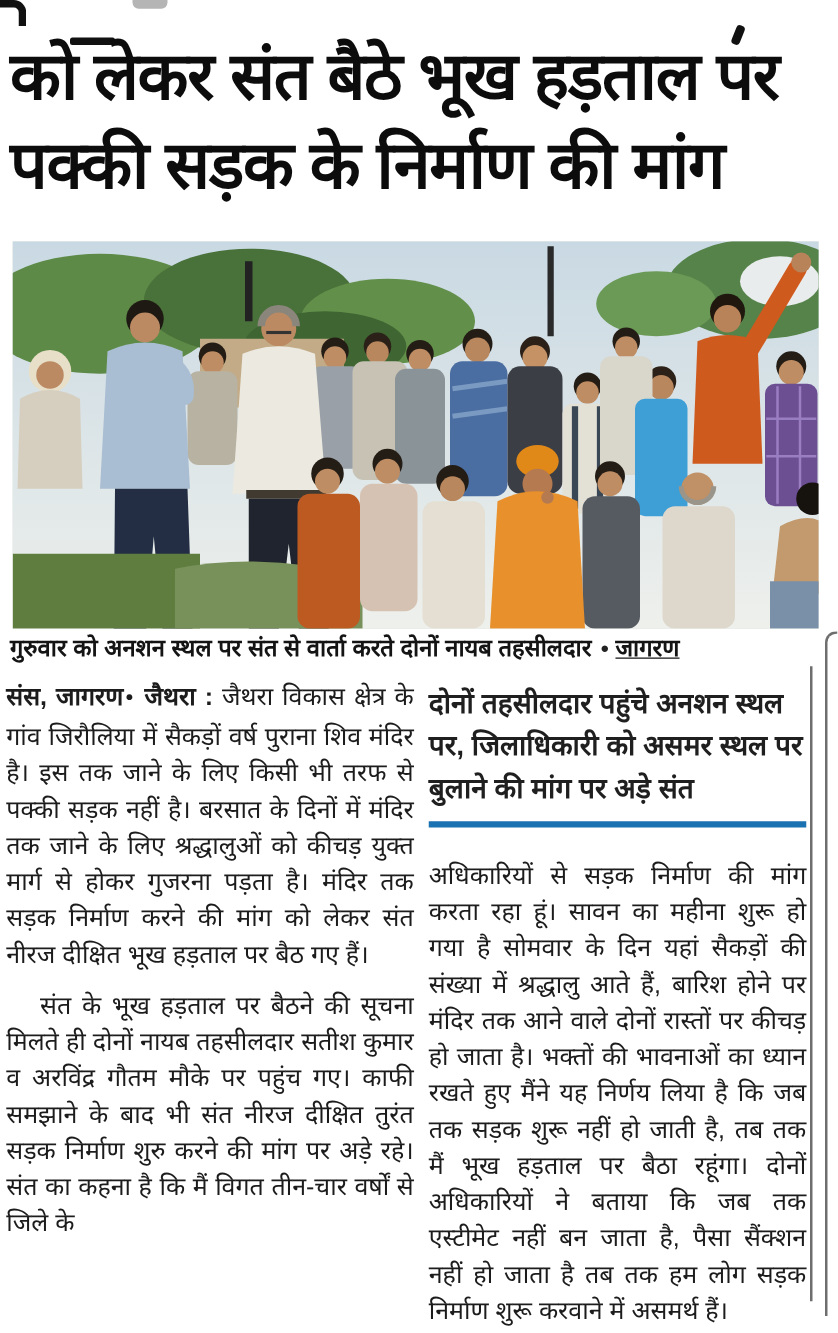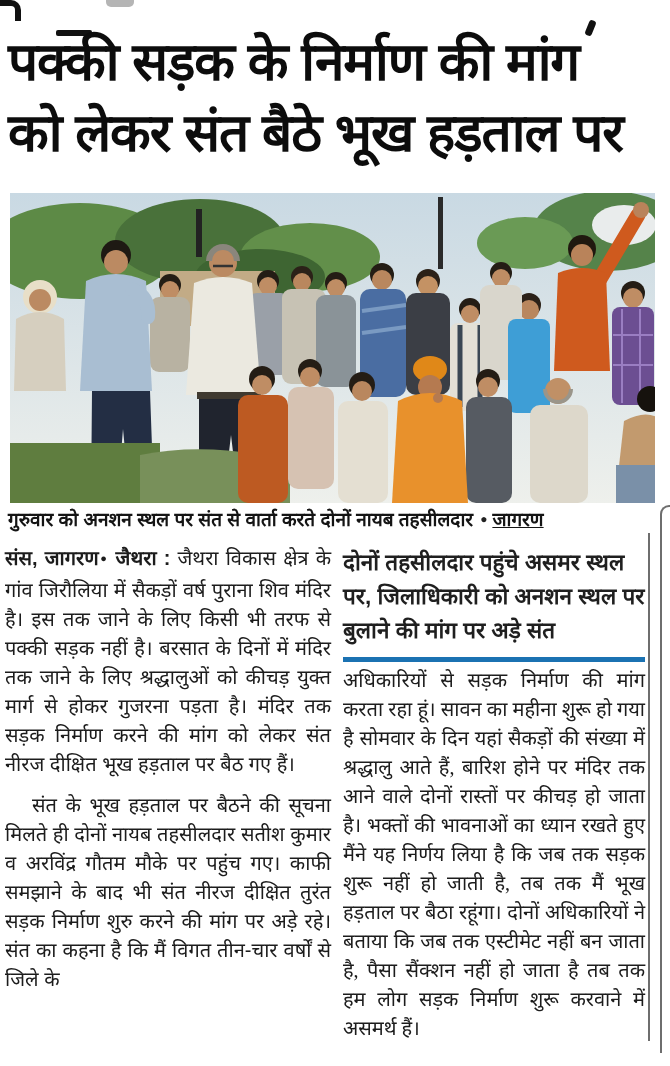--- a/index.html
+++ b/index.html
@@ -26,38 +26,38 @@
 
   .columns{position:absolute;left:5px;top:544px;width:642px;display:flex;gap:12px;}
   .col-left{width:326px;}
   .col-right{width:302px;}
   .body-p{margin:0;font-size:20px;line-height:29px;text-align:justify;color:#1c1c1c;}
   .body-p.indent{text-indent:27px;margin-top:12px;}
   .dateline{font-weight:700;}
   .dl-bullet{font-size:11px;position:relative;top:-3px;font-weight:700;}
   .subhead{margin:2px 0 0 0;font-size:22.5px;line-height:34px;font-weight:700;color:#1f1f1f;text-align:left;}
   .rule{height:5px;margin:9px 0 0 0;}
-  .col-right .body-p{margin-top:4px;font-family:Liberation Serif, serif;}
+  .col-right .body-p{margin-top:25px;}
 
   .divider-a{position:absolute;left:648px;top:533px;width:2px;height:508px;background:#6e6e6e;}
   .frame-b{position:absolute;left:660px;top:505px;width:30px;height:546px;border-left:2px solid #6e6e6e;border-top:2px solid #6e6e6e;border-top-left-radius:9px;}
 </style>
 </head>
 <body>
 
 <div class="page">
 
   <div class="frag-gray"></div>
   <div class="frag frag-a"></div>
   <div class="frag-b"></div>
   <div class="frag frag-c"></div>
 
   <header class="headline">
+    <div class="headline-line">को लेकर संत बैठे भूख हड़ताल पर</div>
     <div class="headline-line">पक्की सड़क के निर्माण की मांग</div>
-    <div class="headline-line">को लेकर संत बैठे भूख हड़ताल पर</div>
   </header>
 
   <figure class="photo-wrap">
     <svg viewBox="0 0 645 310" width="645" height="310" preserveAspectRatio="none" role="img">
       <defs>
         <linearGradient id="sky" x1="0" y1="0" x2="0" y2="1">
           <stop offset="0" stop-color="#c9d9e3"></stop>
             <stop offset="1" stop-color="#eef0ec"></stop>
         </linearGradient>
       </defs>
@@ -192,21 +192,21 @@
   <div class="caption">
     <span>गुरुवार को अनशन स्थल पर संत से वार्ता करते दोनों नायब तहसीलदार</span><span class="cap-bullet">●</span><span class="cap-credit">जागरण</span>
   </div>
 
   <div class="columns">
     <div class="col-left">
       <p class="body-p"><span class="dateline">संस, जागरण</span><span class="dl-bullet">●</span><span class="dateline"> जैथरा : </span><span>जैथरा विकास क्षेत्र के गांव जिरौलिया में सैकड़ों वर्ष पुराना शिव मंदिर है। इस तक जाने के लिए किसी भी तरफ से पक्की सड़क नहीं है। बरसात के दिनों में मंदिर तक जाने के लिए श्रद्धालुओं को कीचड़ युक्त मार्ग से होकर गुजरना पड़ता है। मंदिर तक सड़क निर्माण करने की मांग को लेकर संत नीरज दीक्षित भूख हड़ताल पर बैठ गए हैं।</span></p>
       <p class="body-p indent">संत के भूख हड़ताल पर बैठने की सूचना मिलते ही दोनों नायब तहसीलदार सतीश कुमार व अरविंद्र गौतम मौके पर पहुंच गए। काफी समझाने के बाद भी संत नीरज दीक्षित तुरंत सड़क निर्माण शुरु करने की मांग पर अड़े रहे। संत का कहना है कि मैं विगत तीन-चार वर्षों से जिले के</p>
     </div>
     <div class="col-right">
-      <h2 class="subhead">दोनों तहसीलदार पहुंचे असमर स्थल पर, जिलाधिकारी को अनशन स्थल पर बुलाने की मांग पर अड़े संत</h2>
+      <h2 class="subhead">दोनों तहसीलदार पहुंचे अनशन स्थल पर, जिलाधिकारी को असमर स्थल पर बुलाने की मांग पर अड़े संत</h2>
       <div class="rule" style="background: rgb(27, 114, 178);"></div>
       <p class="body-p">अधिकारियों से सड़क निर्माण की मांग करता रहा हूं। सावन का महीना शुरू हो गया है सोमवार के दिन यहां सैकड़ों की संख्या में श्रद्धालु आते हैं, बारिश होने पर मंदिर तक आने वाले दोनों रास्तों पर कीचड़ हो जाता है। भक्तों की भावनाओं का ध्यान रखते हुए मैंने यह निर्णय लिया है कि जब तक सड़क शुरू नहीं हो जाती है, तब तक मैं भूख हड़ताल पर बैठा रहूंगा। दोनों अधिकारियों ने बताया कि जब तक एस्टीमेट नहीं बन जाता है, पैसा सैंक्शन नहीं हो जाता है तब तक हम लोग सड़क निर्माण शुरू करवाने में असमर्थ हैं।</p>
     </div>
   </div>
 
   <div class="divider-a"></div>
   <div class="frame-b"></div>
 </div>
 
 </body></html>

